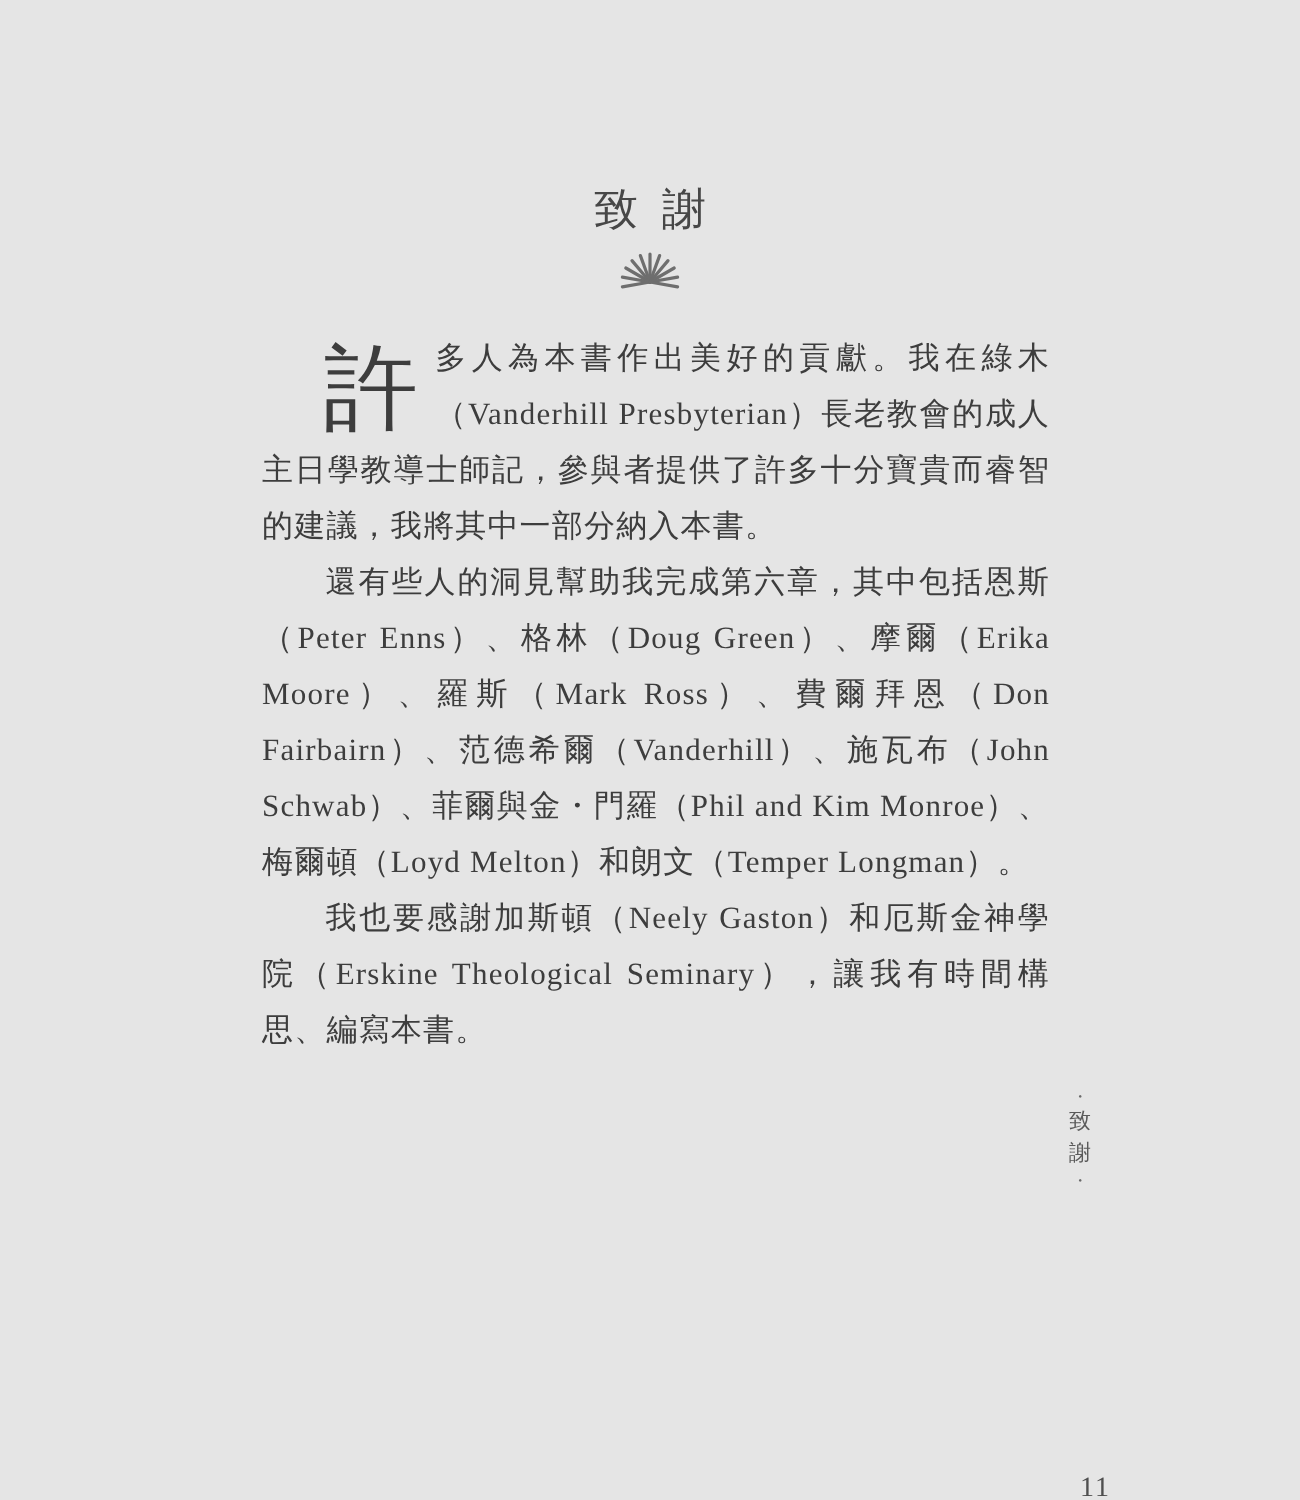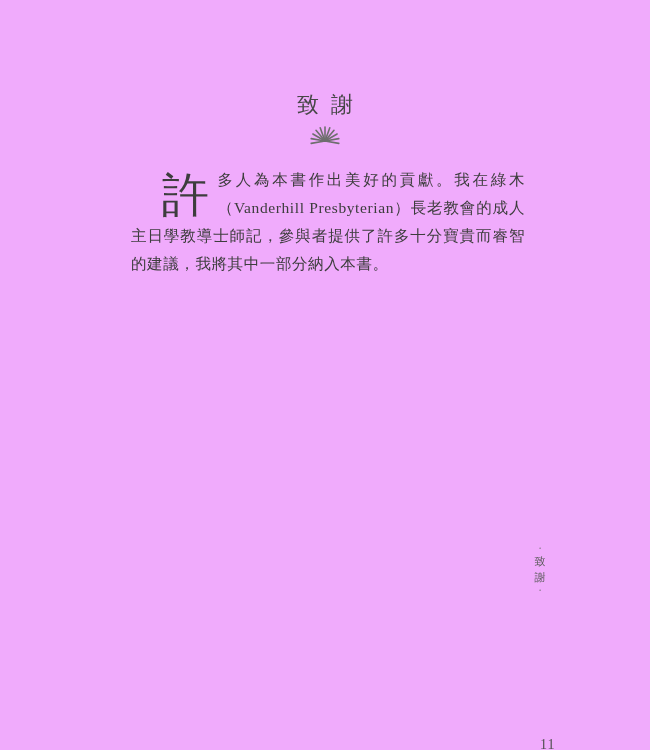--- a/index.html
+++ b/index.html
@@ -4,21 +4,21 @@
 <style>
   html, body {
     margin: 0;
     padding: 0;
     background: #ffffff;
   }
   .page {
     position: relative;
     width: 650px;
     height: 750px;
-    background: #f0abfc;
+    background: #e5e5e5;
     overflow: hidden;
     font-family: "Liberation Serif", "DejaVu Serif", serif;
     color: #3d3d3d;
   }
   
   .chapter-head {
     position: absolute;
     top: 90px;
     left: 0;
     width: 650px;
@@ -120,20 +120,22 @@
           <line x1="22" y1="17" x2="35.8" y2="19.4"></line>
         </g>
       </svg>
     </div>
   </header>
 
   <main class="text-block">
     <p>
       <span class="dropcap">許</span><span>多人為本書作出美好的貢獻。我在綠木（Vanderhill Presbyterian）長老教會的成人主日學教導士師記，參與者提供了許多十分寶貴而睿智的建議，我將其中一部分納入本書。</span>
     </p>
+    <p class="para-indent">還有些人的洞見幫助我完成第六章，其中包括恩斯（Peter Enns）、格林（Doug Green）、摩爾（Erika Moore）、羅斯（Mark Ross）、費爾拜恩（Don Fairbairn）、范德希爾（Vanderhill）、施瓦布（John Schwab）、菲爾與金・門羅（Phil and Kim Monroe）、梅爾頓（Loyd Melton）和朗文（Temper Longman）。</p>
+    <p class="para-indent">我也要感謝加斯頓（Neely Gaston）和厄斯金神學院（Erskine Theological Seminary），讓我有時間構思、編寫本書。</p>
   </main>
 
   <aside class="running-head">
     <span class="rh-dot">・</span>
     <span class="rh-char">致</span>
     <span class="rh-char">謝</span>
     <span class="rh-dot">・</span>
   </aside>
 
   <div class="page-number">11</div>

